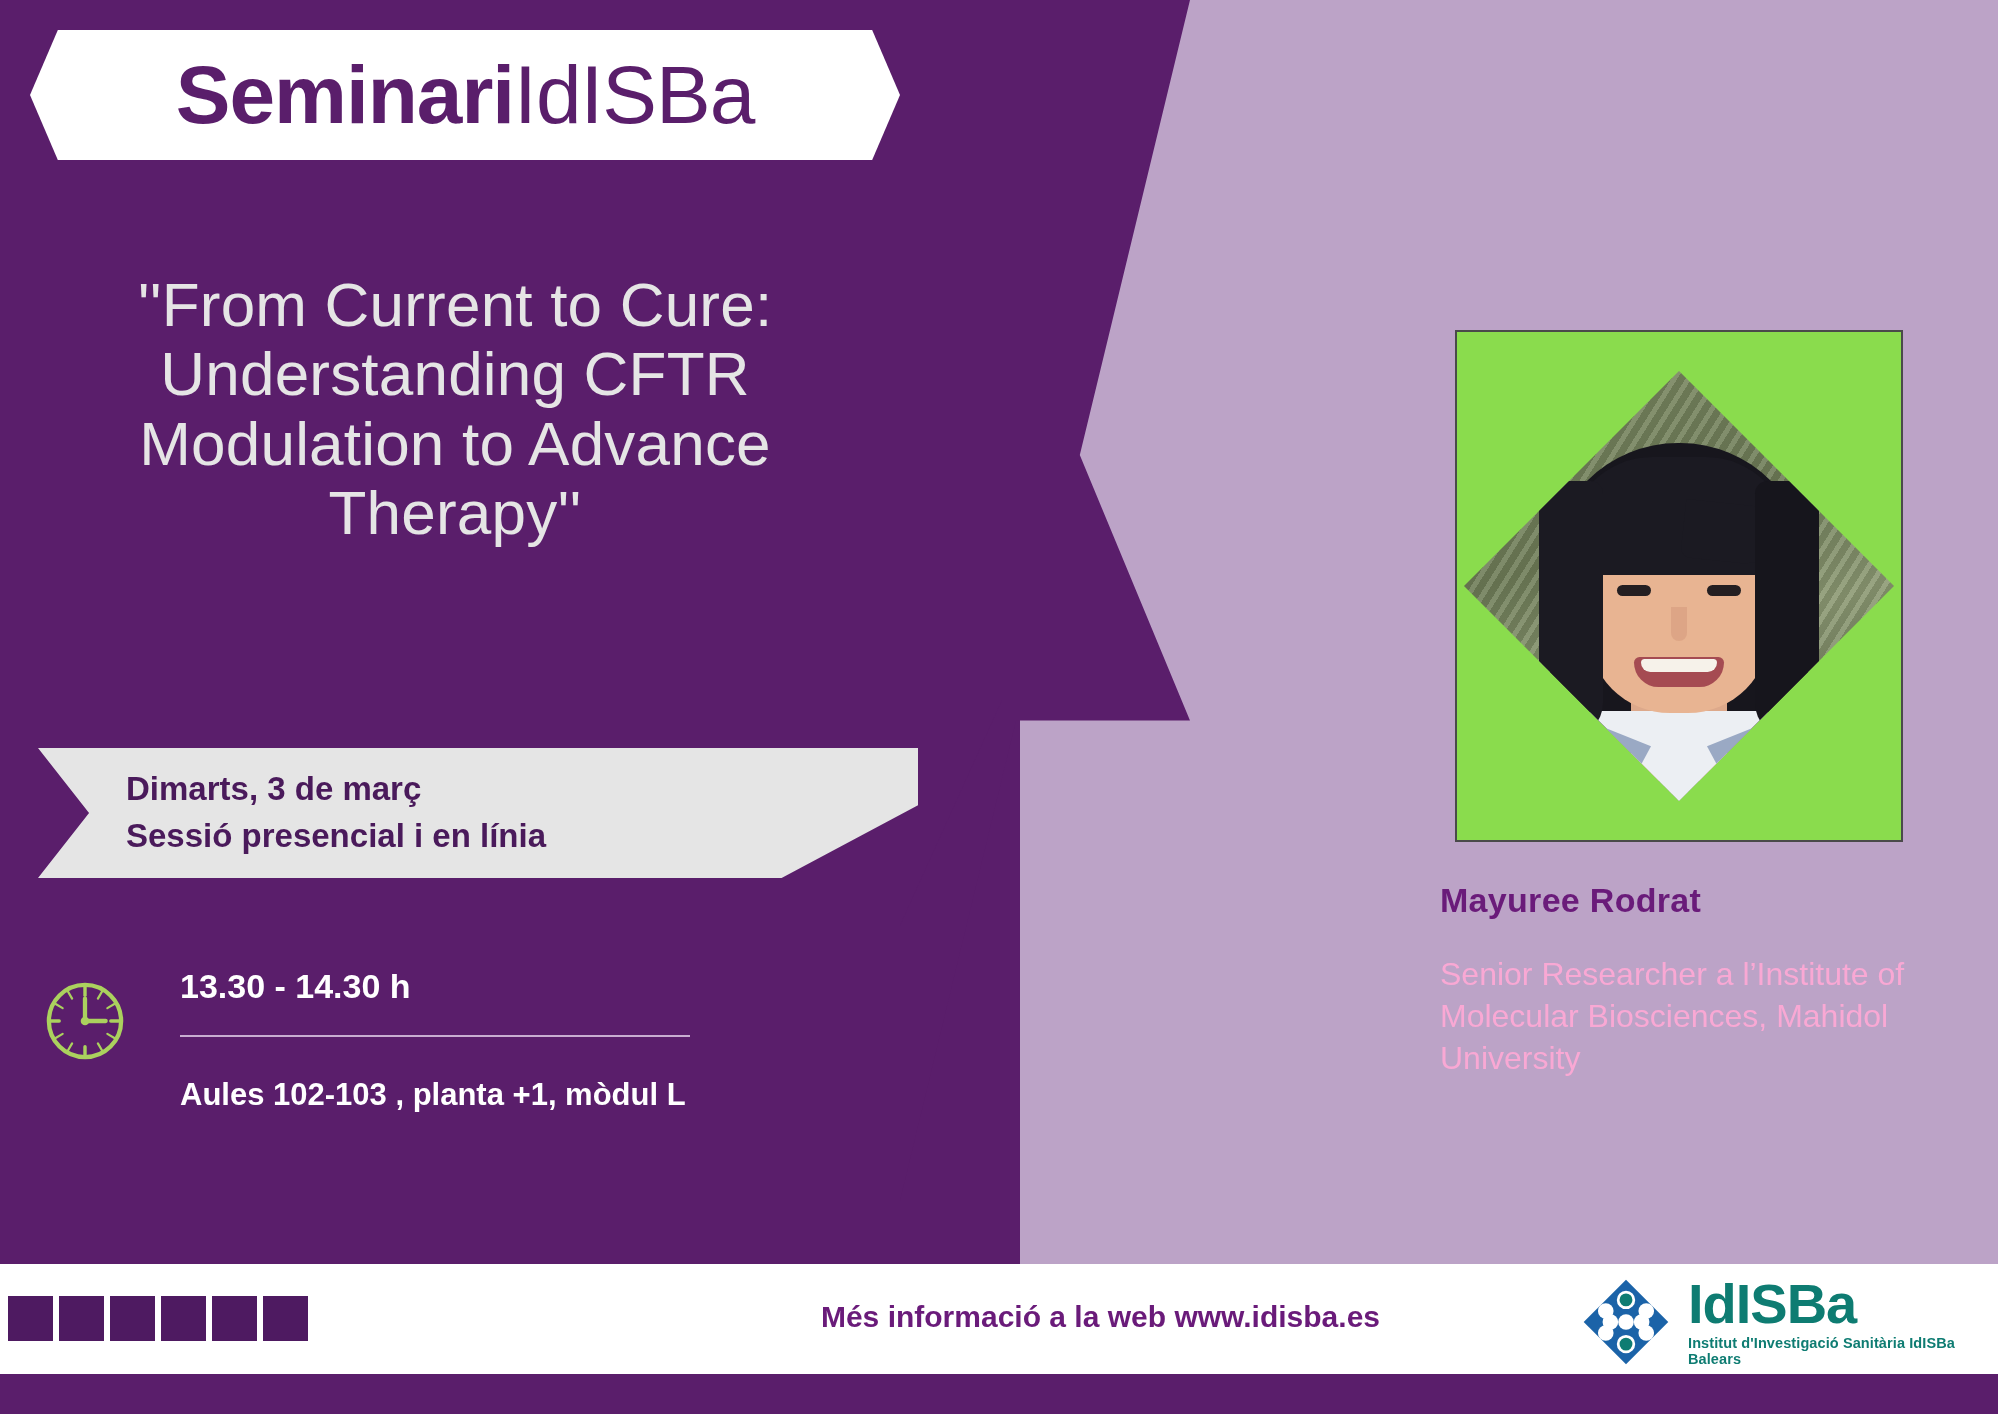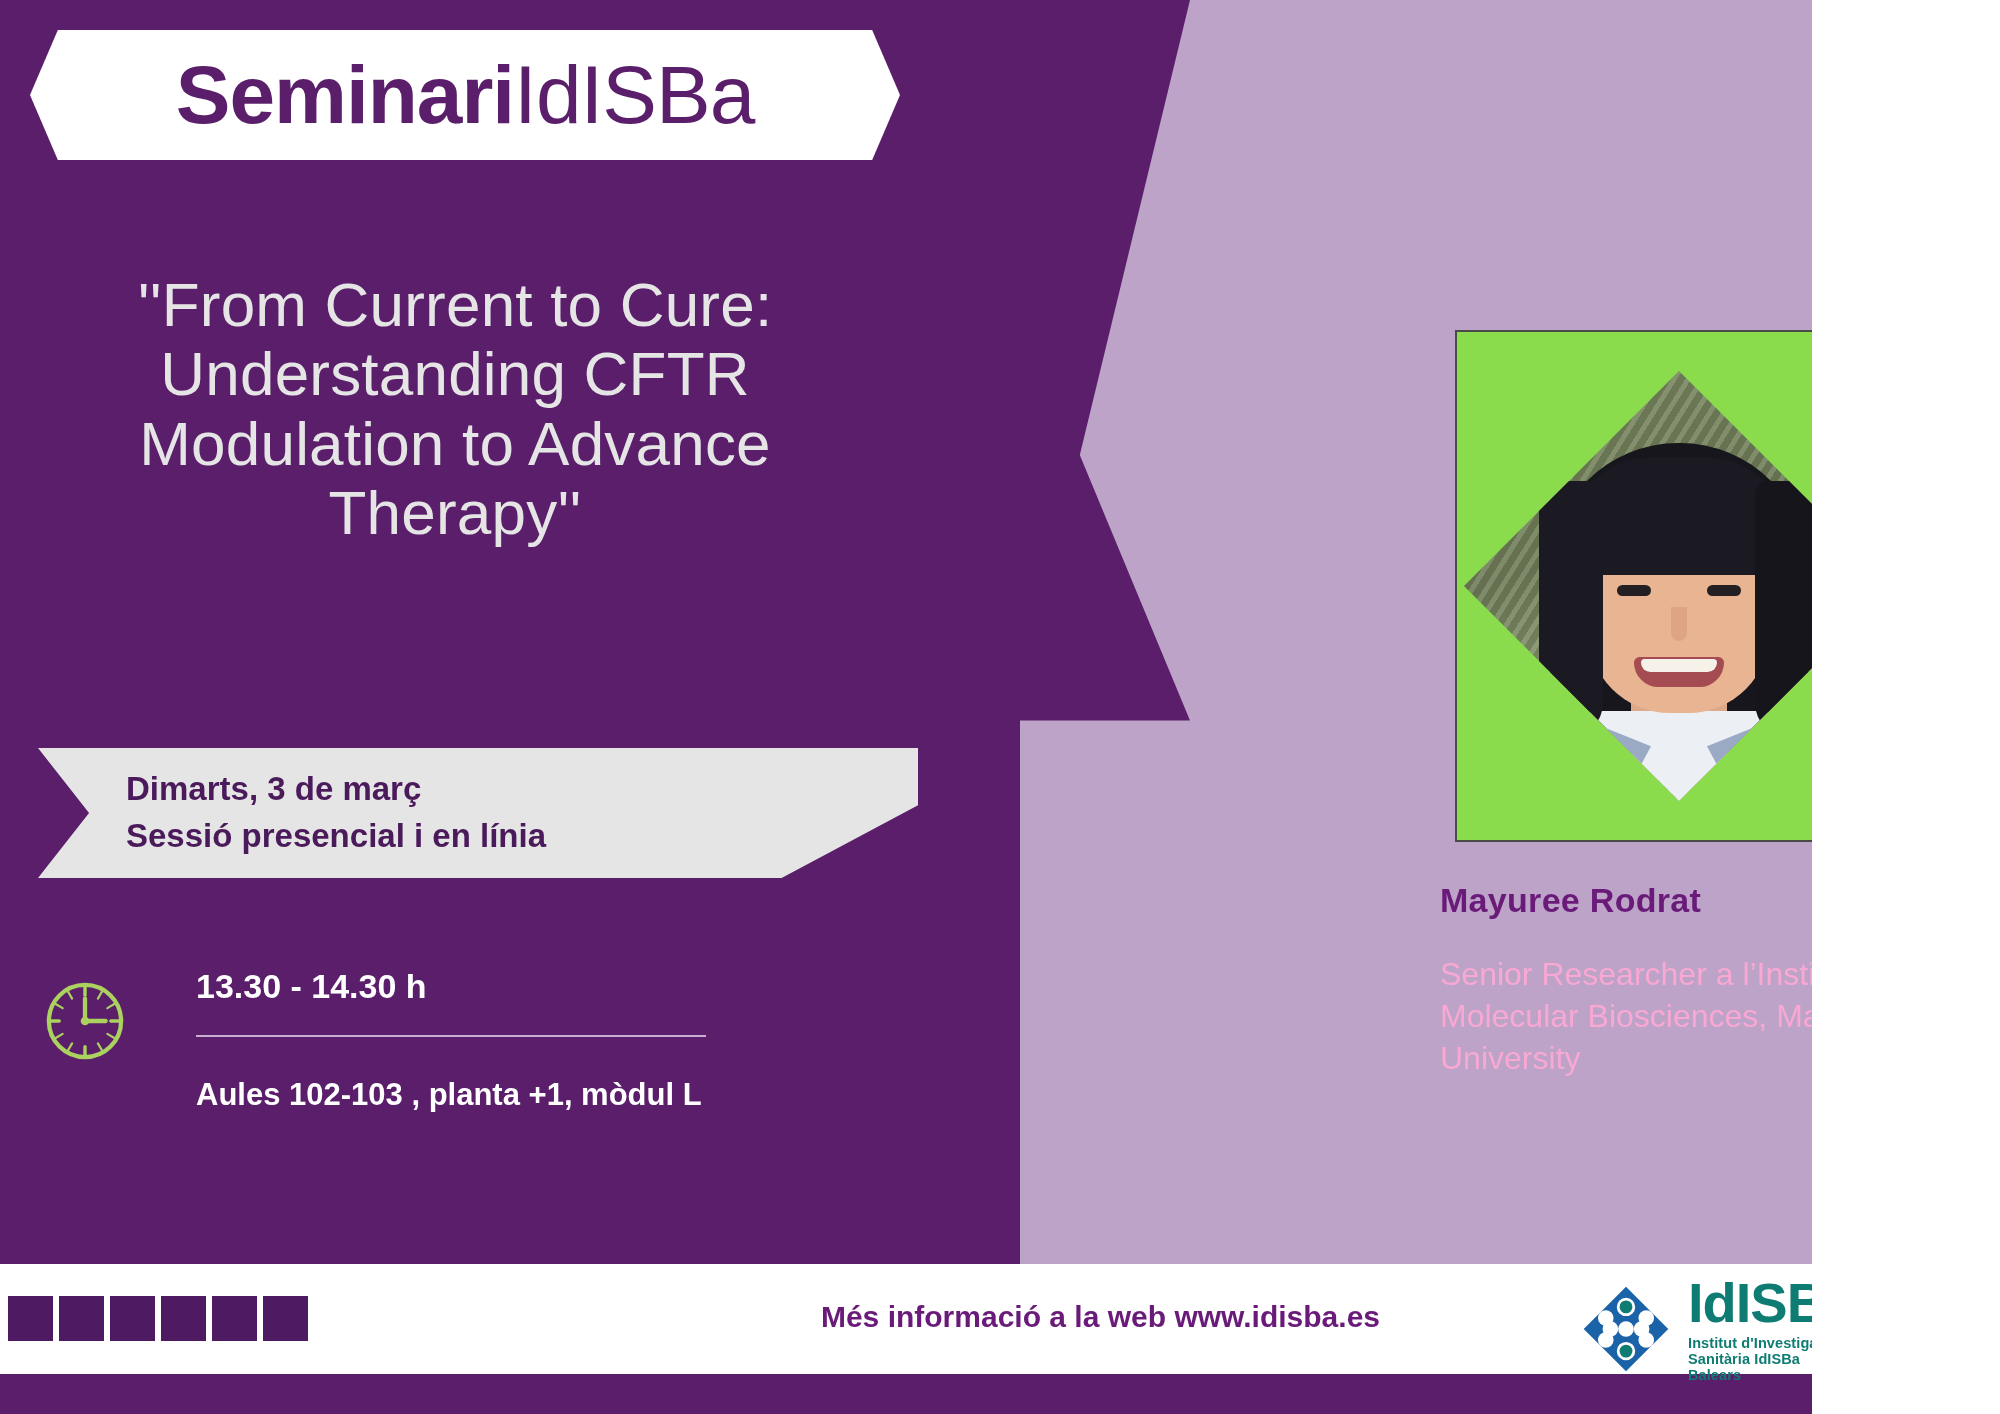--- a/index.html
+++ b/index.html
@@ -1,20 +1,20 @@
 <!DOCTYPE html>
 <html><head>
 <meta charset="utf-8">
 <style>
   html,body{margin:0;padding:0;background:#ffffff;}
   body{font-family:"Liberation Sans", sans-serif;}
 
   .poster{
     position:relative;
-    width:1812px;height:1414px;
+    width:1998px;height:1414px;
     overflow:hidden;
     background:#5A1E6B;
   }
 
   
   .lavender-panel{
     position:absolute;
     top:0;left:1020px;width:980px;height:1264px;
     background:#BCA3C7;
     z-index:1;
@@ -76,21 +76,21 @@
   .date-banner div{
     color:#4A1A5B;font-weight:700;font-size:33px;line-height:1.42;
   }
 
   
   .clock-icon{
     position:absolute;top:978px;left:42px;
     width:86px;height:86px;z-index:5;
   }
   .details{
-    position:absolute;top:968px;left:196px;width:510px;z-index:5;
+    position:absolute;top:968px;left:180px;width:510px;z-index:5;
   }
   .time-line{
     color:#FFFFFF;font-weight:700;font-size:34px;line-height:1.1;
     margin-bottom:30px;
   }
   .divider{
     height:2px;background:#C9AEd2;width:100%;margin-bottom:34px;
   }
   .venue{color:#FFFFFF;font-weight:700;font-size:31px;line-height:1.55;}
 

